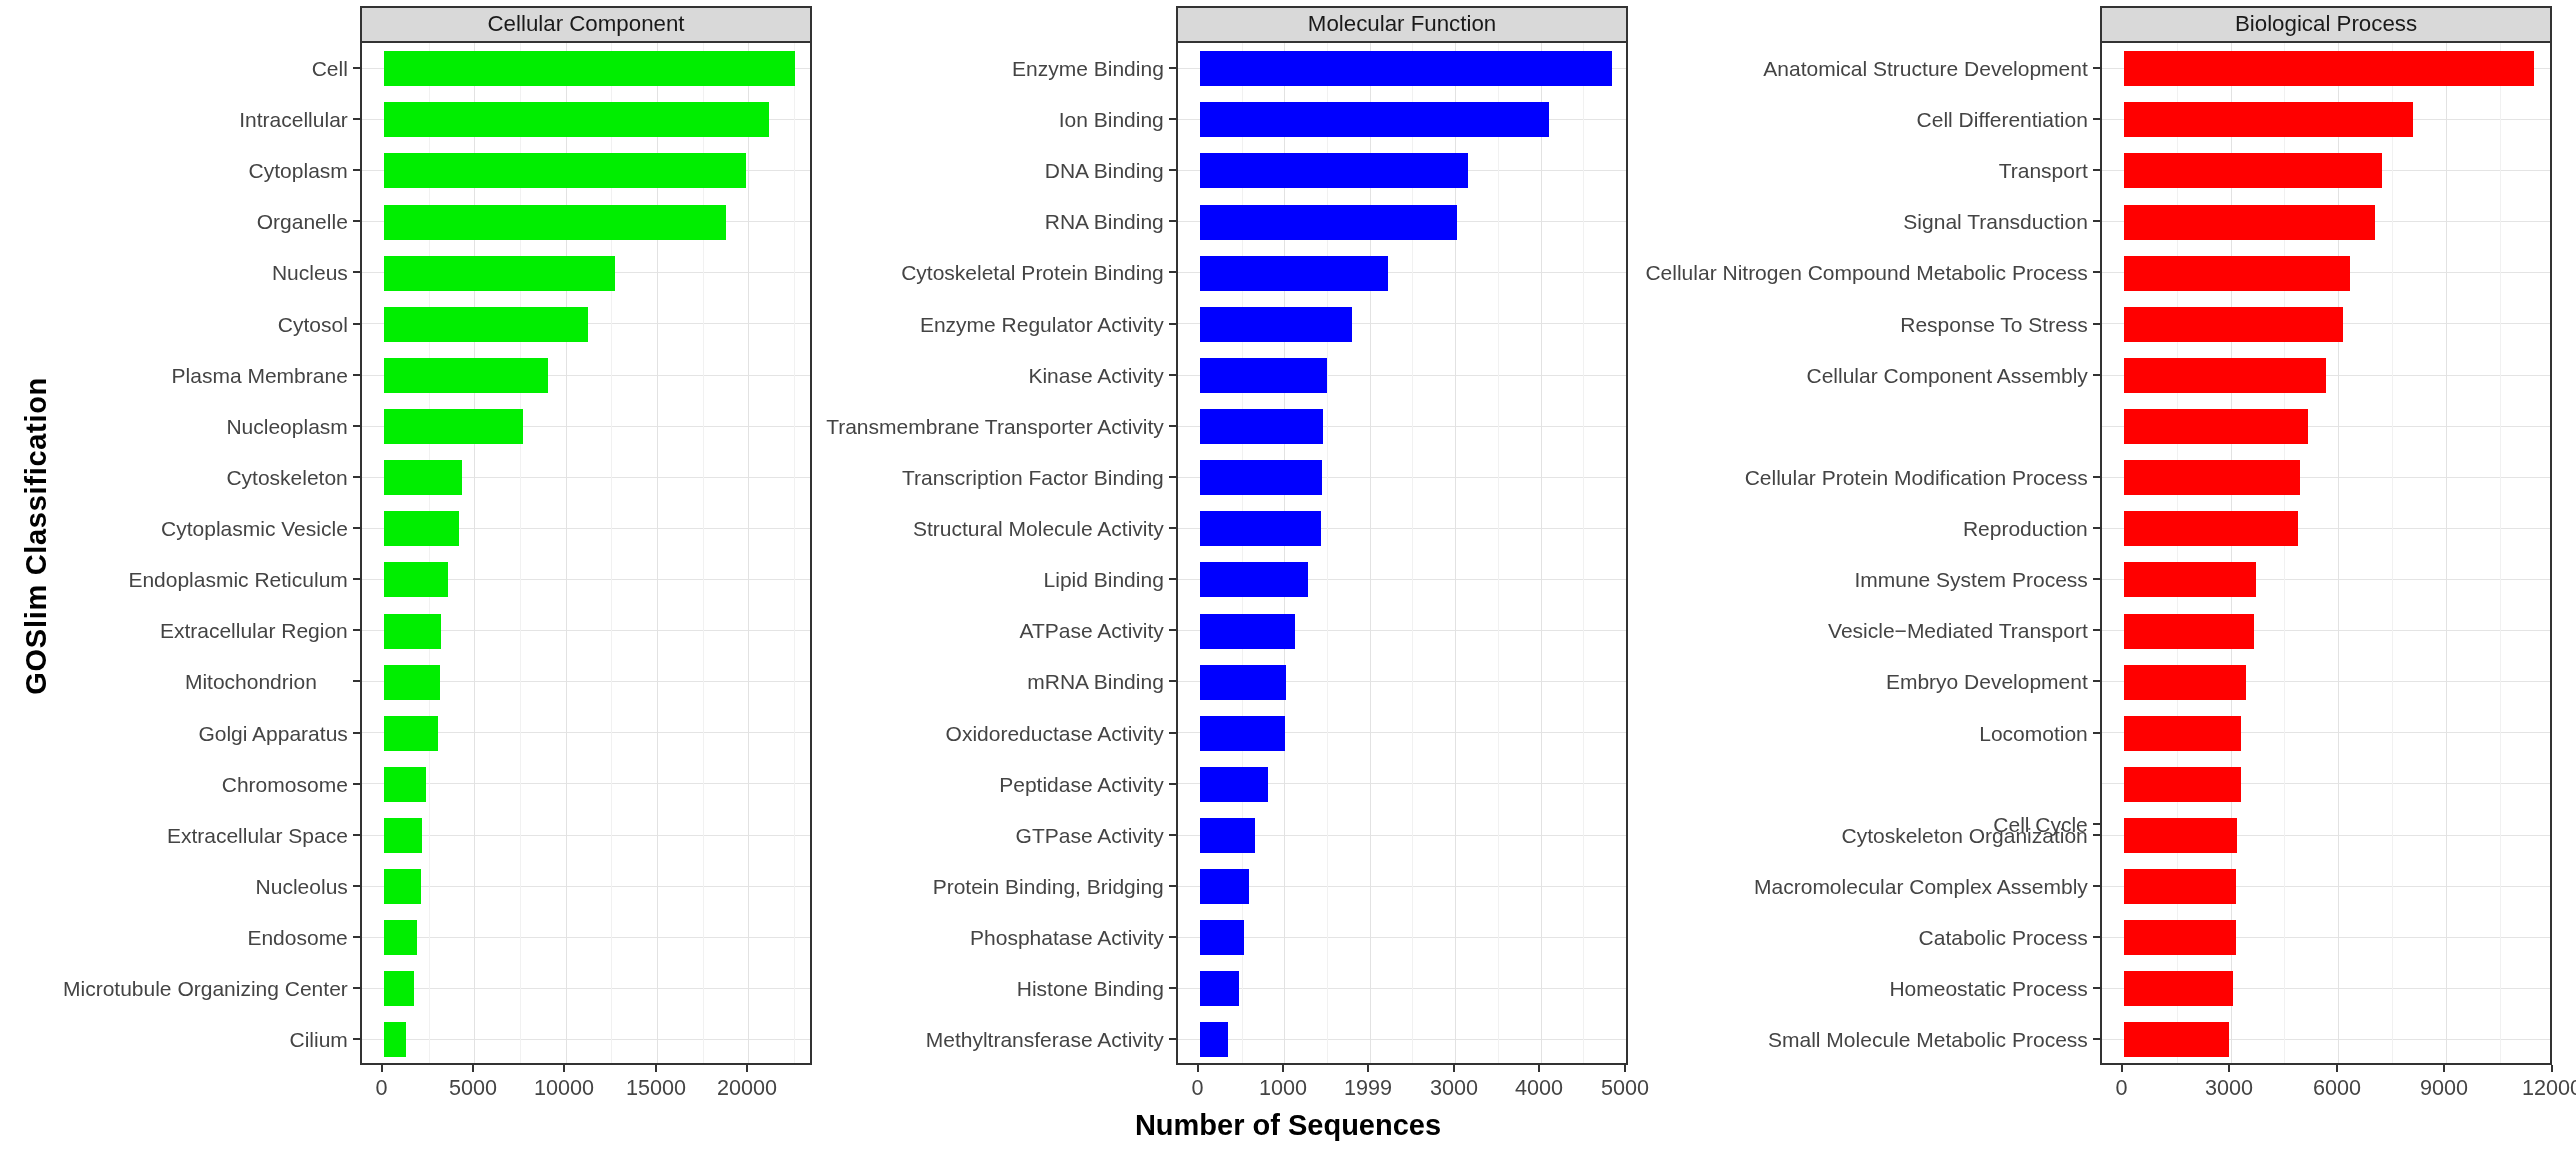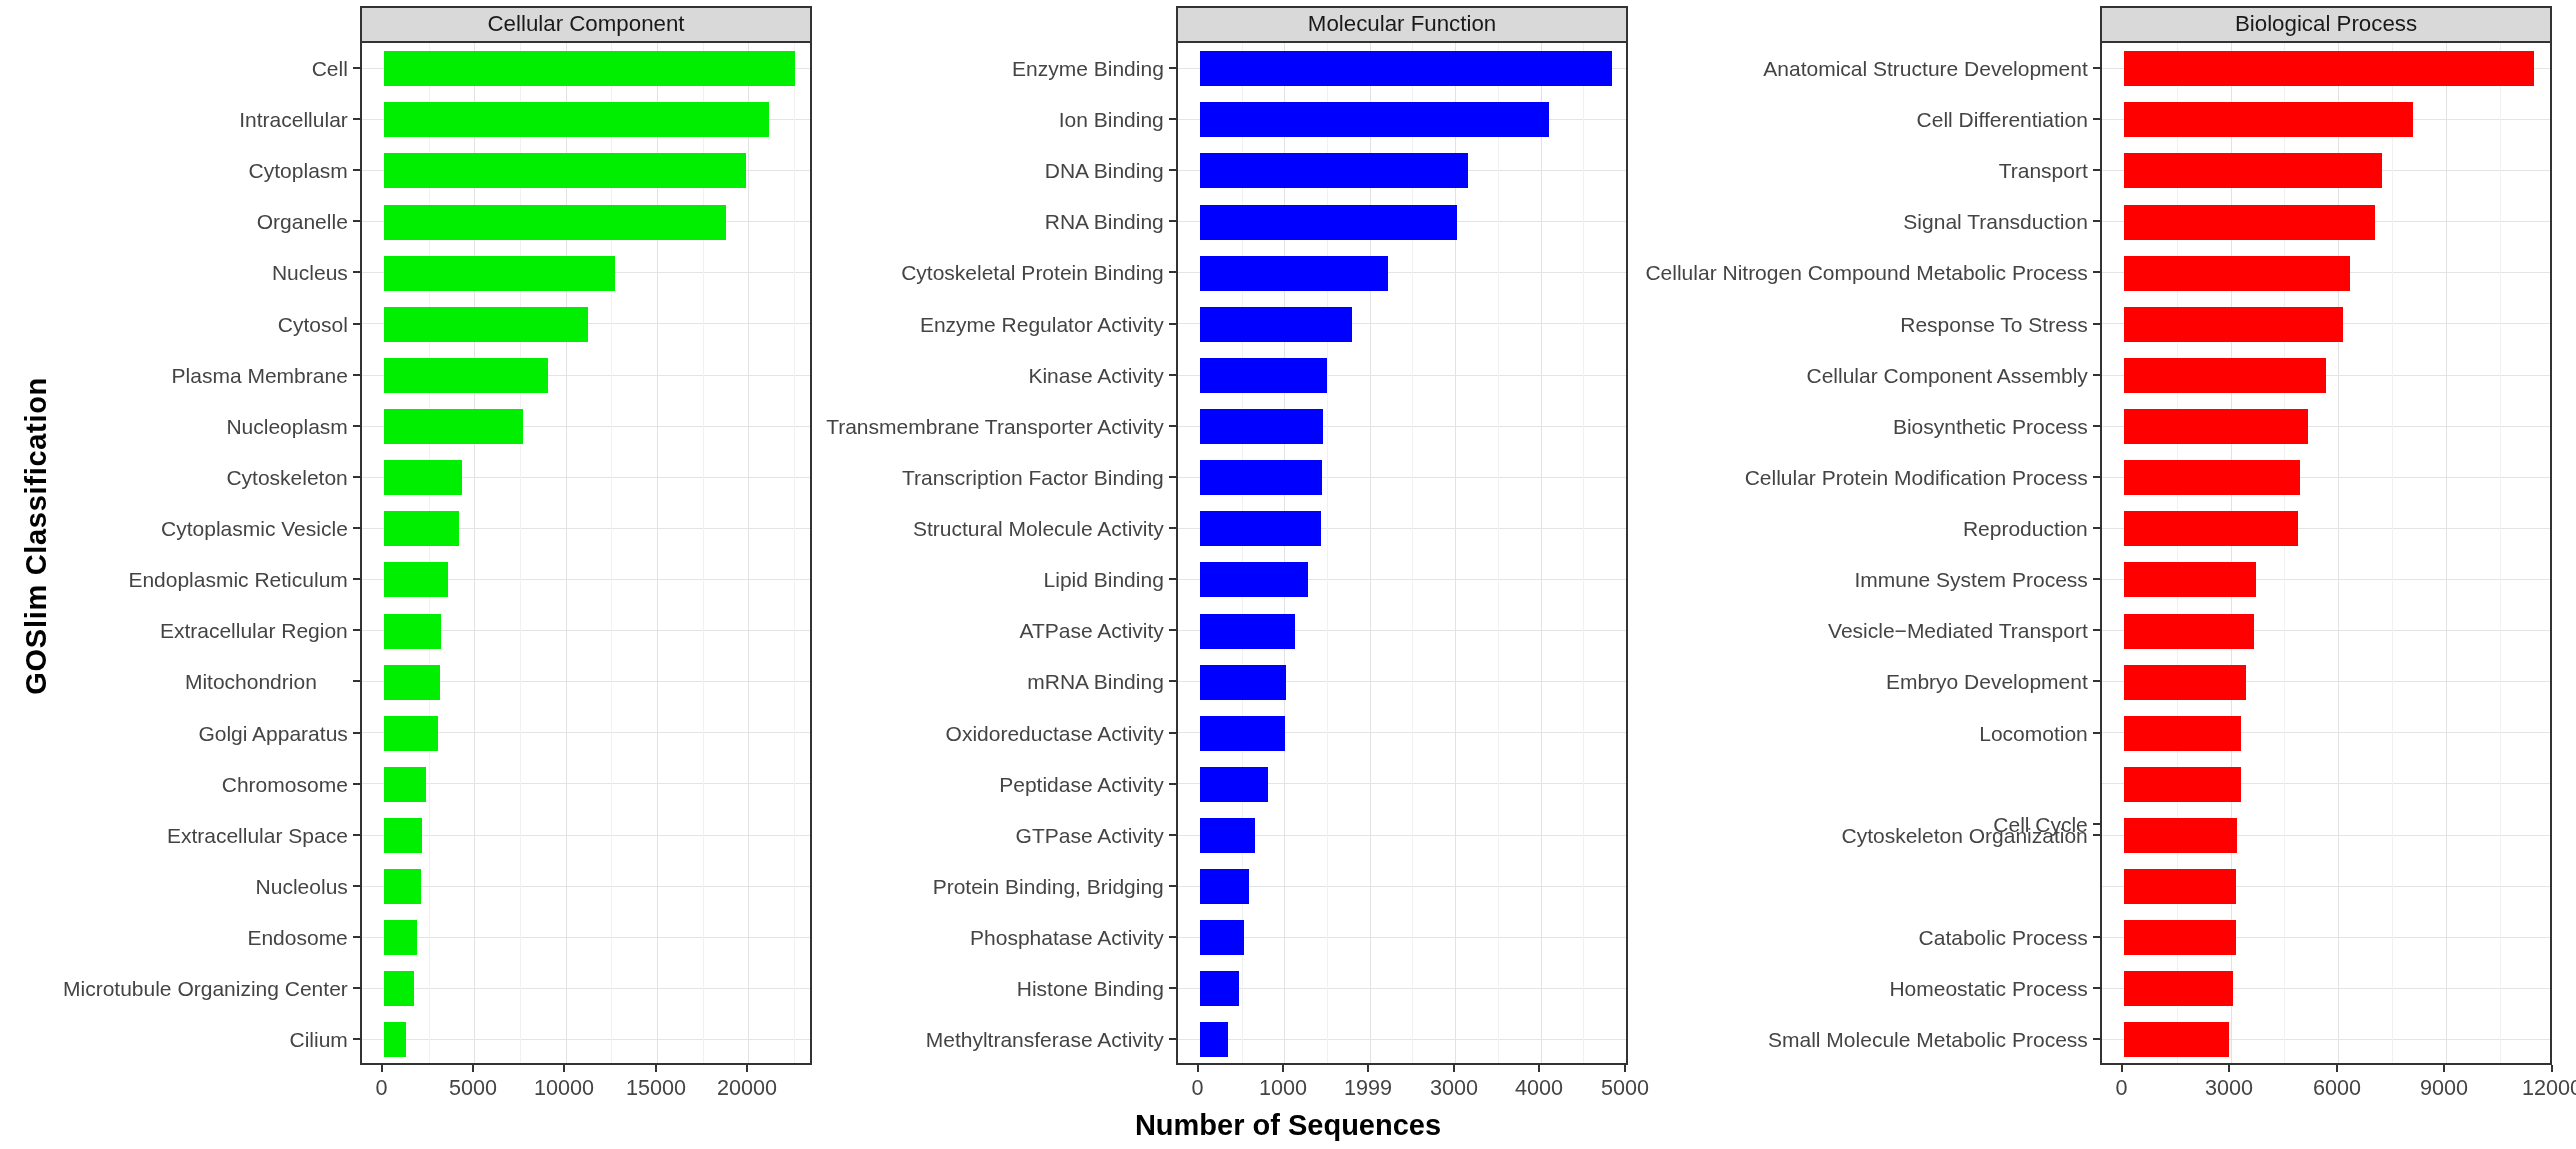--- a/index.html
+++ b/index.html
@@ -399,24 +399,20 @@
             <div class="ytick"></div>
           </div>
           <div class="lblrow" style="top: 256px; height: 51px;">
             <span class="lbl">Response To Stress</span>
             <div class="ytick"></div>
           </div>
           <div class="lblrow" style="top: 307px; height: 51px;">
             <span class="lbl">Cellular Component Assembly</span>
             <div class="ytick"></div>
           </div>
-          <div class="lblrow" style="top: 358px; height: 51px;">
-            <span class="lbl">Biosynthetic Process</span>
-            <div class="ytick"></div>
-          </div>
           <div class="lblrow" style="top: 409px; height: 51px;">
             <span class="lbl">Cellular Protein Modification Process</span>
             <div class="ytick"></div>
           </div>
           <div class="lblrow" style="top: 460px; height: 51px; text-align: right;">
             <span class="lbl">Reproduction</span>
             <div class="ytick"></div>
           </div>
           <div class="lblrow" style="top: 511px; height: 51px;">
             <span class="lbl">Immune System Process</span>
@@ -433,20 +429,24 @@
           <div class="lblrow" style="top: 665px; height: 51px;">
             <span class="lbl">Locomotion</span>
             <div class="ytick"></div>
           </div>
           <div class="lblrow" style="top: 756px; height: 51px;">
             <span class="lbl">Cell Cycle</span>
             <div class="ytick"></div>
           </div>
           <div class="lblrow" style="top: 767px; height: 51px;">
             <span class="lbl">Cytoskeleton Organization</span>
+            <div class="ytick"></div>
+          </div>
+          <div class="lblrow" style="top: 818px; height: 51px;">
+            <span class="lbl">Macromolecular Complex Assembly</span>
             <div class="ytick"></div>
           </div>
           <div class="lblrow" style="top: 869px; height: 51px;">
             <span class="lbl">Catabolic Process</span>
             <div class="ytick"></div>
           </div>
           <div class="lblrow" style="top: 920px; height: 51px;">
             <span class="lbl">Homeostatic Process</span>
             <div class="ytick"></div>
           </div>

